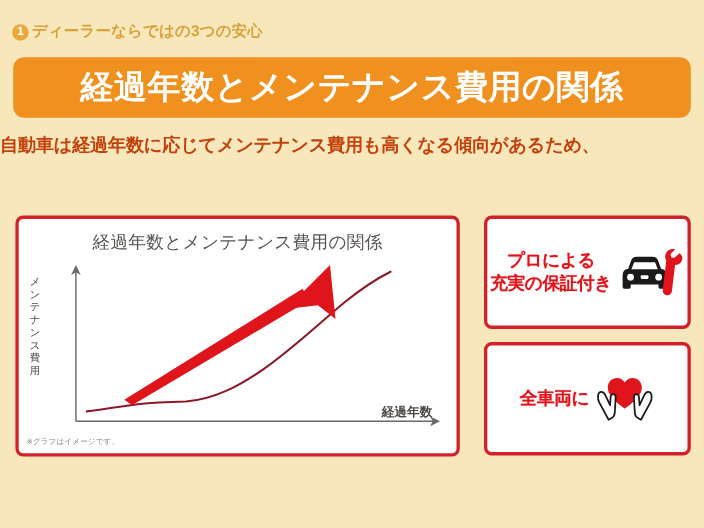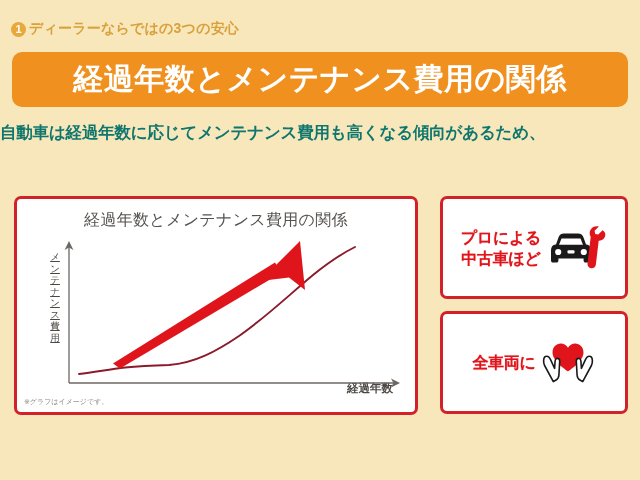--- a/index.html
+++ b/index.html
@@ -66,21 +66,21 @@
     white-space: nowrap;
   }
 
   
   .lead {
     position: absolute;
     left: 0;
     top: 120px;
     width: 524px;
     text-align: center;
-    color: #0f766e;
+    color: #c2410c;
     font-size: 16.5px;
     font-weight: bold;
     line-height: 25px;
     letter-spacing: -0.2px;
   }
   .lead-line { display: block; white-space: nowrap; }
 
   
   .card {
     position: absolute;
@@ -118,34 +118,32 @@
   .chart-note {
     position: absolute;
     left: 7px;
     bottom: 5px;
     font-size: 7px;
     color: #8d8a86;
     white-space: nowrap;
   }
   .axis-label-y {
     position: absolute;
-    left: 31px;
+    left: 10px;
     top: 52px;
     width: 14px;
     font-size: 9.5px;
     color: #4b4743;
     line-height: 11.5px;
     letter-spacing: 0px;
-    text-align: center;
-    text-decoration: underline;
   }
   .axis-label-x {
     position: absolute;
     right: 22px;
-    bottom: 16px;
+    bottom: 30px;
     font-size: 11.5px;
     font-weight: bold;
     color: #4b4743;
     white-space: nowrap;
     padding-left: 48px;
   }
 
   
   .feature-card {
     left: 440px;
@@ -212,21 +210,21 @@
       <path d="M283 8 L288 57 L272 44.5 L243 48 Z" fill="#e0151b"></path>
     </g>
   </svg>
 
   <div class="chart-note">※グラフはイメージです。</div>
 </div>
 
 <div class="card feature-card feature-card-1">
   <div class="feature-text">
     <span>プロによる</span><br>
-    <span>中古車ほど</span>
+    <span>充実の保証付き</span>
   </div>
   <svg class="feature-icon" width="62" height="46" viewBox="0 0 62 46">
 
     <g>
       <path d="M6 26 C6 20, 9.5 19.5, 11 19.5 L13.5 12.5 C14.4 9.8, 16 8.5, 19 8.5 L33 8.5 C36 8.5, 37.6 9.8, 38.5 12.5 L41 19.5 C42.5 19.5, 46 20, 46 26 L46 35.5 C46 36.8, 45.2 37.6, 44 37.6 L40.6 37.6 C39.4 37.6, 38.6 36.8, 38.6 35.5 L38.6 33.6 L13.4 33.6 L13.4 35.5 C13.4 36.8, 12.6 37.6, 11.4 37.6 L8 37.6 C6.8 37.6, 6 36.8, 6 35.5 Z" fill="#1a1a1a"></path>
       <path d="M16.5 13.5 L35.5 13.5 L38 19.8 L14 19.8 Z" fill="#ffffff"></path>
       <circle cx="13.2" cy="27" r="3.1" fill="#ffffff"></circle>
       <circle cx="38.8" cy="27" r="3.1" fill="#ffffff"></circle>
       <rect x="22.5" y="25.2" width="7" height="3.4" rx="1" fill="#ffffff"></rect>
     </g>

